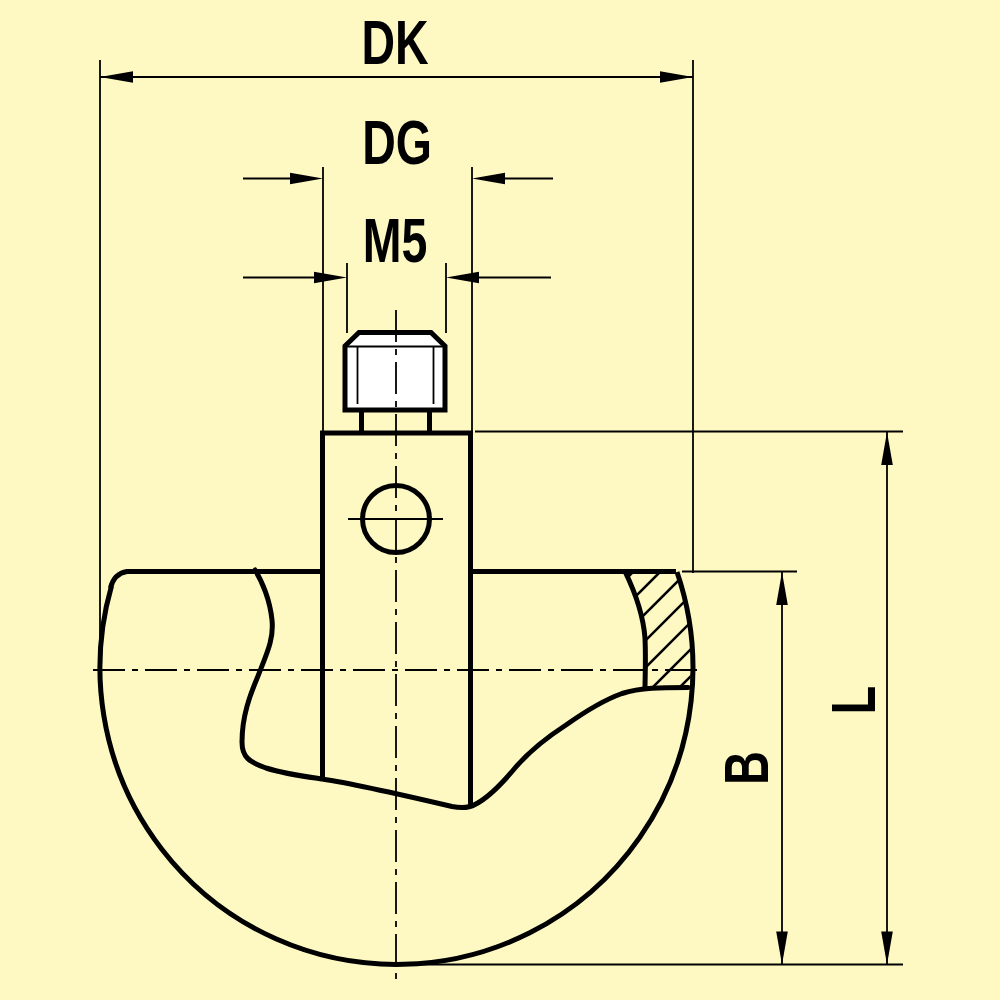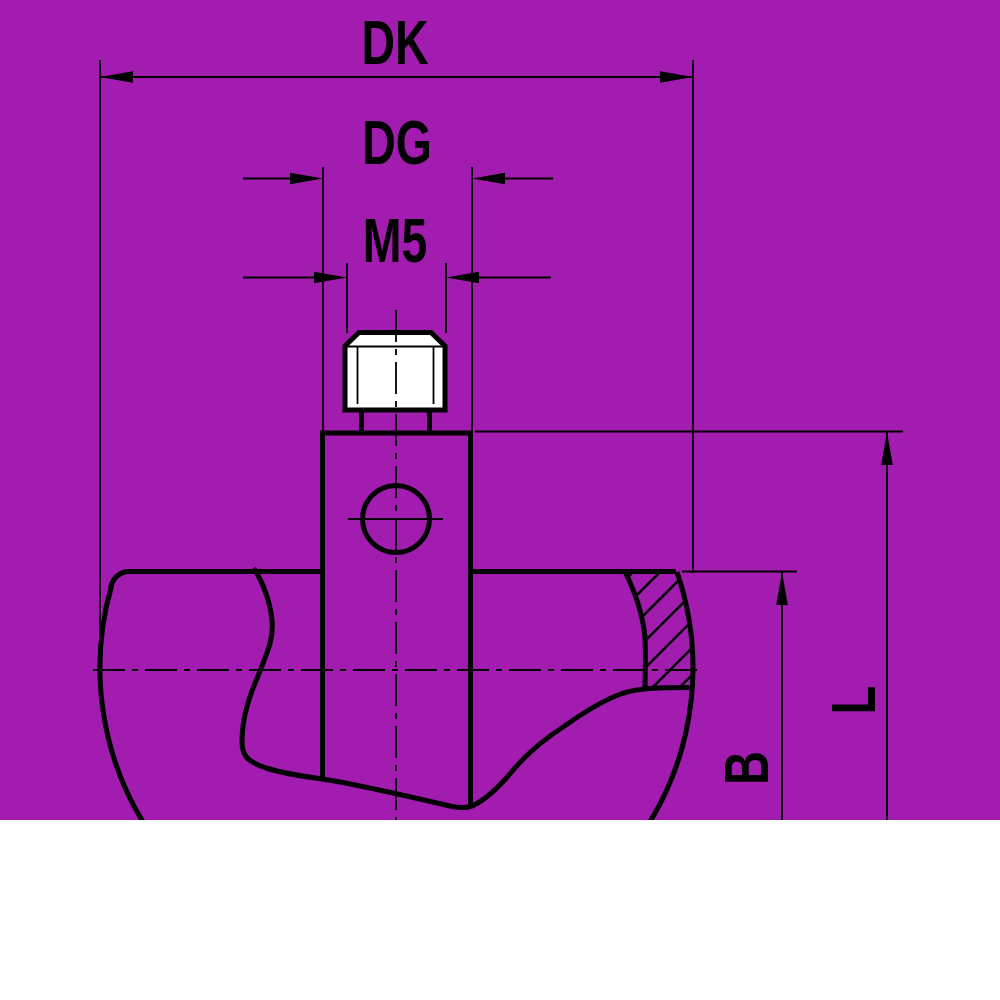--- a/index.html
+++ b/index.html
@@ -1,16 +1,16 @@
 <!DOCTYPE html>
 <html><head>
 <meta charset="utf-8">
 <style>
   html,body{margin:0;padding:0;background:#ffffff;}
-  .stage{position:relative;width:1000px;height:820px;background:#a21caf;overflow:hidden;}
+  .stage{position:relative;width:1000px;height:1000px;background:#fef9c3;overflow:hidden;}
   svg{position:absolute;left:0;top:0;}
   .obj{stroke:#000;stroke-width:5;fill:none;}
   .objfill{stroke:#000;stroke-width:5;fill:#fff;}
   .thin{stroke:#000;stroke-width:1.8;fill:none;}
   .hatch{stroke:#000;stroke-width:2.6;fill:none;}
   .center{stroke:#000;stroke-width:1.8;fill:none;stroke-dasharray:32 7 6 7;}
   .arrow{fill:#000;stroke:none;}
   .dim-label{font-family:"Liberation Sans",sans-serif;font-weight:bold;font-size:62px;fill:#000;text-anchor:middle;}
 </style>
 </head>

